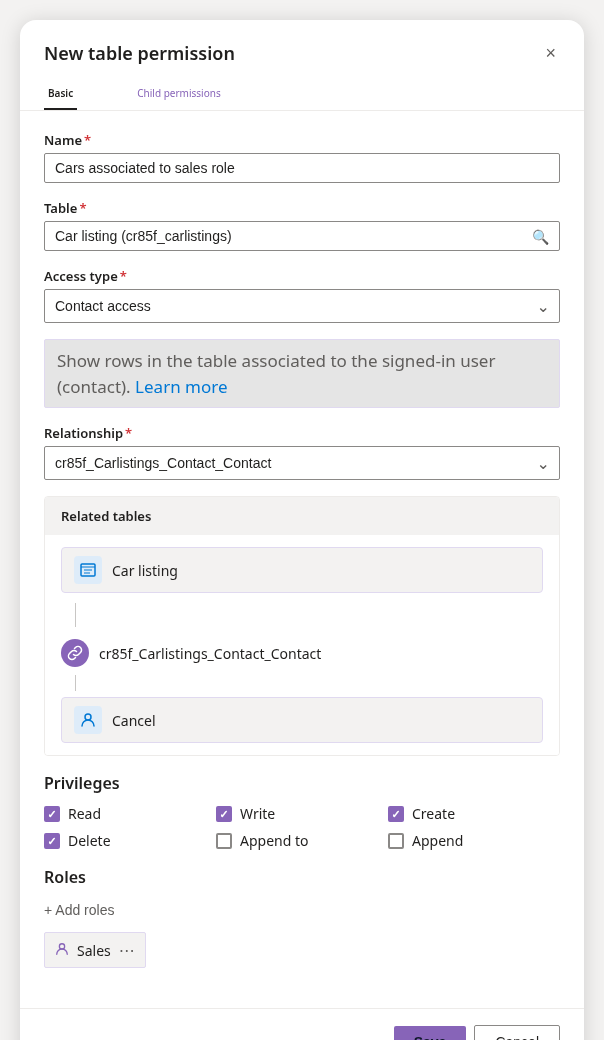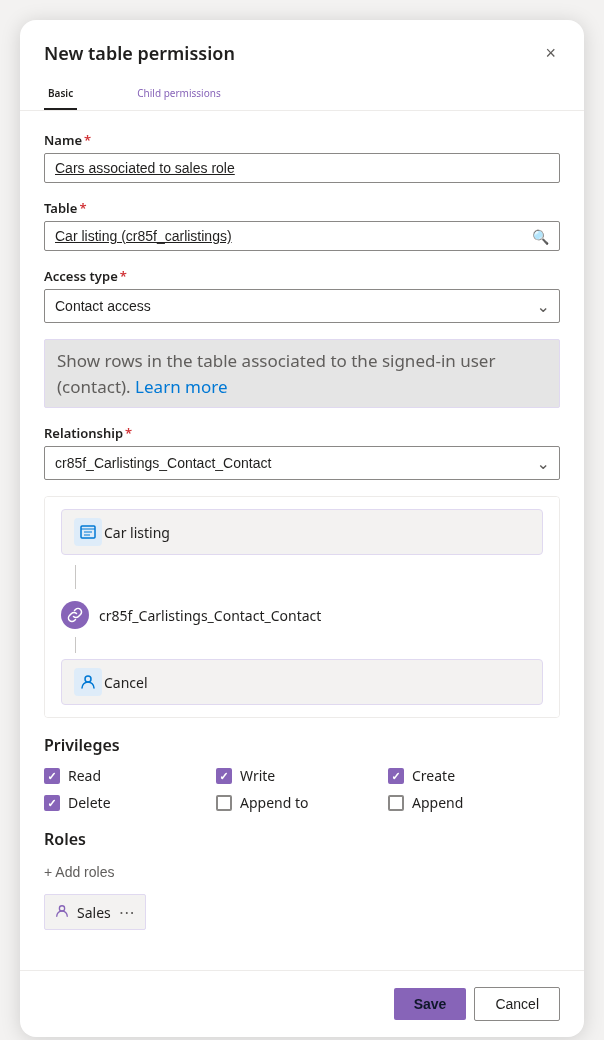--- a/index.html
+++ b/index.html
@@ -82,21 +82,20 @@
       margin-left: 2px;
     }
     .form-input {
       width: 100%;
       border: 1px solid #8a8886;
       border-radius: 2px;
       padding: 6px 10px;
       font-size: 14px;
       color: #201f1e;
       outline: none;
-      text-decoration: underline;
     }
     .input-with-icon {
       position: relative;
     }
     .input-with-icon .form-input {
       padding-right: 32px;
     }
     .input-icon {
       position: absolute;
       right: 10px;
@@ -160,21 +159,21 @@
       display: flex;
       flex-direction: column;
       gap: 6px;
       background: #fff;
     }
     .table-item {
       display: flex;
       align-items: center;
       padding: 8px 12px;
       border-radius: 4px;
-      gap: 2px;
+      gap: 10px;
       background: #f8f7ff;
       cursor: pointer;
     }
     .table-item.highlighted {
       background: #f3f2f1;
       border: 1px solid #e0d9f0;
     }
     .table-item-plain {
       display: flex;
       align-items: center;
@@ -365,20 +364,23 @@
       </label>
       <div class="select-wrapper">
         <select class="form-select">
           <option>cr85f_Carlistings_Contact_Contact</option>
         </select>
         <span class="select-chevron">⌄</span>
       </div>
     </div>
 
     <div class="related-tables-section">
+      <div class="related-tables-header">
+        <span>Related tables</span>
+      </div>
       <div class="related-tables-body">
 
         <div class="table-item highlighted">
           <div class="table-icon blue-light">
             <svg width="16" height="16" viewBox="0 0 16 16" fill="currentColor">
               <rect x="1" y="2" width="14" height="12" rx="1" fill="none" stroke="currentColor" stroke-width="1.5"></rect>
               <line x1="1" y1="5" x2="15" y2="5" stroke="currentColor" stroke-width="1.2"></line>
               <line x1="4" y1="8" x2="12" y2="8" stroke="currentColor" stroke-width="1"></line>
               <line x1="4" y1="11" x2="10" y2="11" stroke="currentColor" stroke-width="1"></line>
             </svg>

